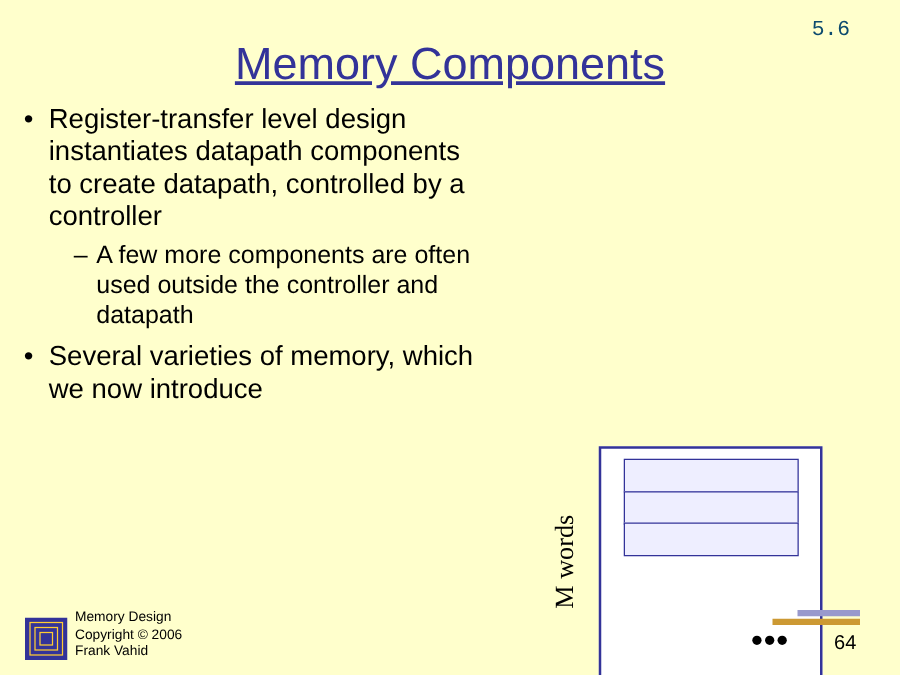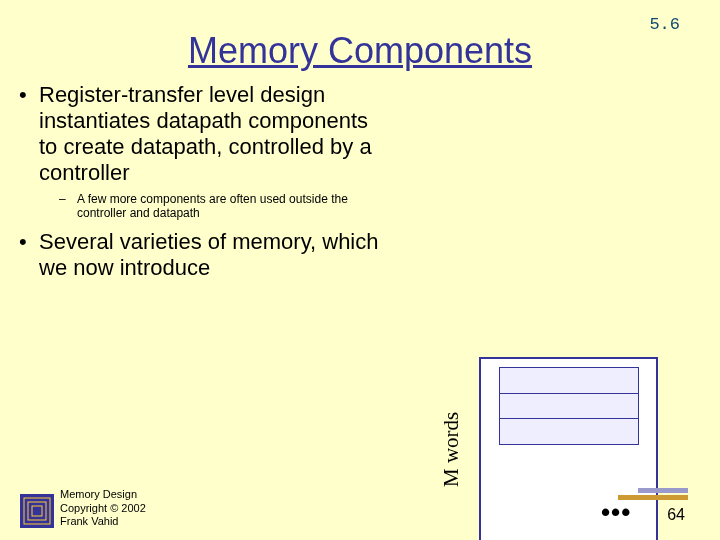--- a/index.html
+++ b/index.html
@@ -60,21 +60,21 @@
     left: 4px;
     top: 0;
     font-size: 22px;
   }
   ul.sub {
     list-style: none;
     padding: 0;
     margin: 6px 0 6px 20px;
   }
   ul.sub > li {
-    font-size: 12px;
+    font-size: 20px;
     line-height: 1.2;
     color: #000;
     padding-left: 18px;
     position: relative;
   }
   ul.sub > li::before {
     content: "–";
     position: absolute;
     left: 0;
     top: 0;
@@ -220,21 +220,21 @@
   <div class="footer-logo">
     <svg viewBox="0 0 34 34">
       <rect x="0" y="0" width="34" height="34" fill="#333399"></rect>
       <rect x="4" y="4" width="26" height="26" fill="none" stroke="#ffcc33" stroke-width="1"></rect>
       <rect x="8" y="8" width="18" height="18" fill="none" stroke="#ffcc33" stroke-width="1"></rect>
       <rect x="12" y="12" width="10" height="10" fill="none" stroke="#ffcc33" stroke-width="1"></rect>
     </svg>
   </div>
   <div class="footer-text">
     <span>Memory Design</span><br>
-    <span>Copyright © 2002</span><br>
+    <span>Copyright © 2006</span><br>
     <span>Frank Vahid</span>
   </div>
   <div class="footer-bars">
     <div class="bar1"></div>
     <div class="bar2"></div>
   </div>
   <div class="page-number-bottom">64</div>
 </div>
 
 </body></html>

